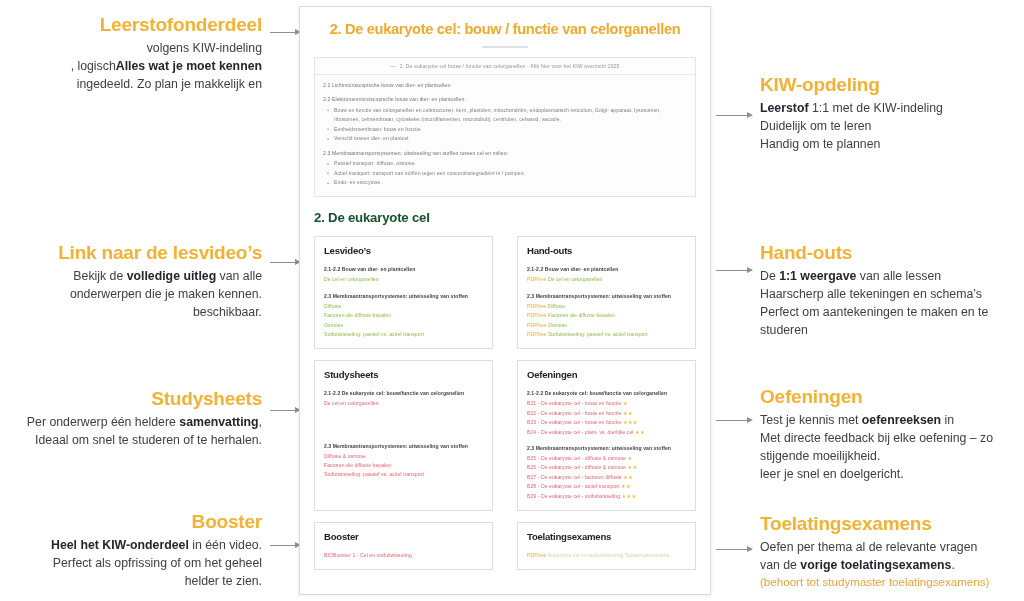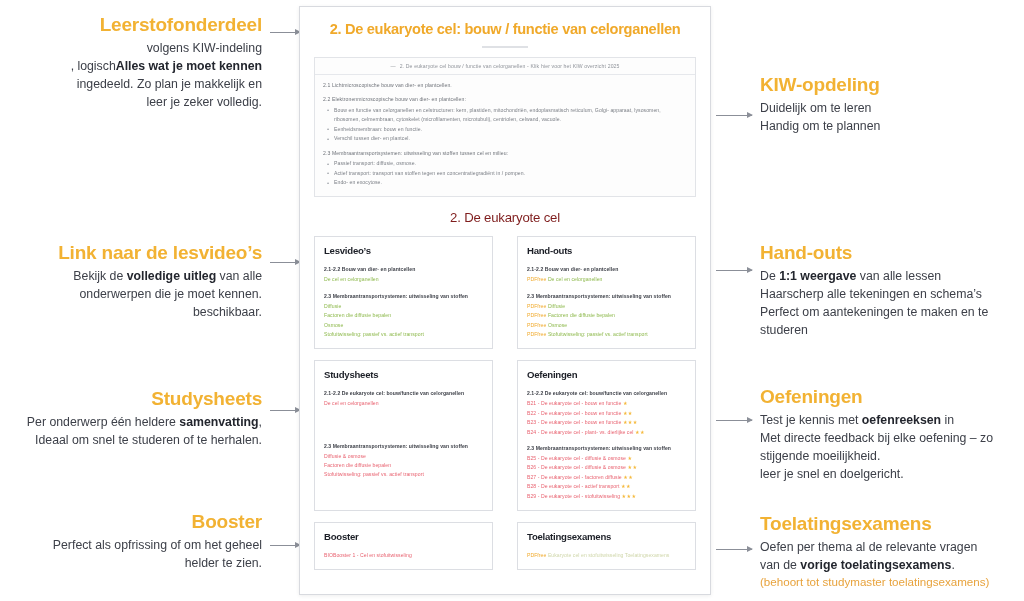--- a/index.html
+++ b/index.html
@@ -77,22 +77,22 @@
     color: #7a7e85; font-size: 5.1px; line-height: 1.85;
     padding-left: 11px; position: relative; letter-spacing: .08px;
   }
   .kiw-ul li::before {
     content: "•"; position: absolute; left: 4px; top: -0.5px;
     color: #9a9ea5; font-size: 6px;
   }
 
   
   .sec-title {
-    text-align: center; color: #7f1d1d;
-    font-size: 13.2px; font-weight: 400; letter-spacing: -0.2px;
+    color: #14532d;
+    font-size: 13.2px; font-weight: 700; letter-spacing: -0.2px;
     margin: 13px 0 11px 0;
   }
 
   
   .card-row { display: flex; gap: 24px; margin-bottom: 11px; }
   .card {
     flex: 1 1 0; min-width: 0;
     border: 1px solid #dcdee3; background: #fff;
     padding: 8px 9px 9px 9px;
   }
@@ -121,52 +121,53 @@
 <body>
 
 <div id="stage">
 
   <div class="ann left" style="left:0; top:14px; width:262px;">
     <div class="ann-title">Leerstofonderdeel</div>
     <div class="ann-body">
         <div>volgens KIW-indeling</div>
         <div>, logisch<b>Alles wat je moet kennen</b></div>
         <div>ingedeeld. Zo plan je makkelijk en</div>
-        <div>leer je zeker volledig.</div>
       </div>
   </div>
 
   <div class="ann left" style="left:0; top:242px; width:262px;">
     <div class="ann-title">Link naar de lesvideo’s</div>
     <div class="ann-body">
         <div>Bekijk de <b>volledige uitleg</b> van alle</div>
-        <div>onderwerpen die je moet kennen.</div>
+        <div>onderwerpen die je maken kennen.</div>
         <div>beschikbaar.</div>
       </div>
   </div>
 
   <div class="ann left" style="left:0; top:388px; width:262px;">
     <div class="ann-title">Studysheets</div>
     <div class="ann-body">
         <div>Per onderwerp één heldere <b>samenvatting</b>,</div>
         <div>Ideaal om snel te studeren of te herhalen.</div>
       </div>
   </div>
 
   <div class="ann left" style="left:0; top:511px; width:262px;">
     <div class="ann-title">Booster</div>
     <div class="ann-body">
+        <div><b>Heel het KIW-onderdeel</b> in één video.</div>
         <div>Perfect als opfrissing of om het geheel</div>
         <div>helder te zien.</div>
       </div>
   </div>
 
   <div class="ann right" style="left:760px; top:74px; width:262px;">
     <div class="ann-title">KIW-opdeling</div>
     <div class="ann-body">
+        <div><b>Leerstof</b> 1:1 met de KIW-indeling</div>
         <div>Duidelijk om te leren</div>
         <div>Handig om te plannen</div>
       </div>
   </div>
 
   <div class="ann right" style="left:760px; top:242px; width:262px;">
     <div class="ann-title">Hand-outs</div>
     <div class="ann-body">
         <div>De <b>1:1 weergave</b> van alle lessen</div>
         <div>Haarscherp alle tekeningen en schema’s</div>

